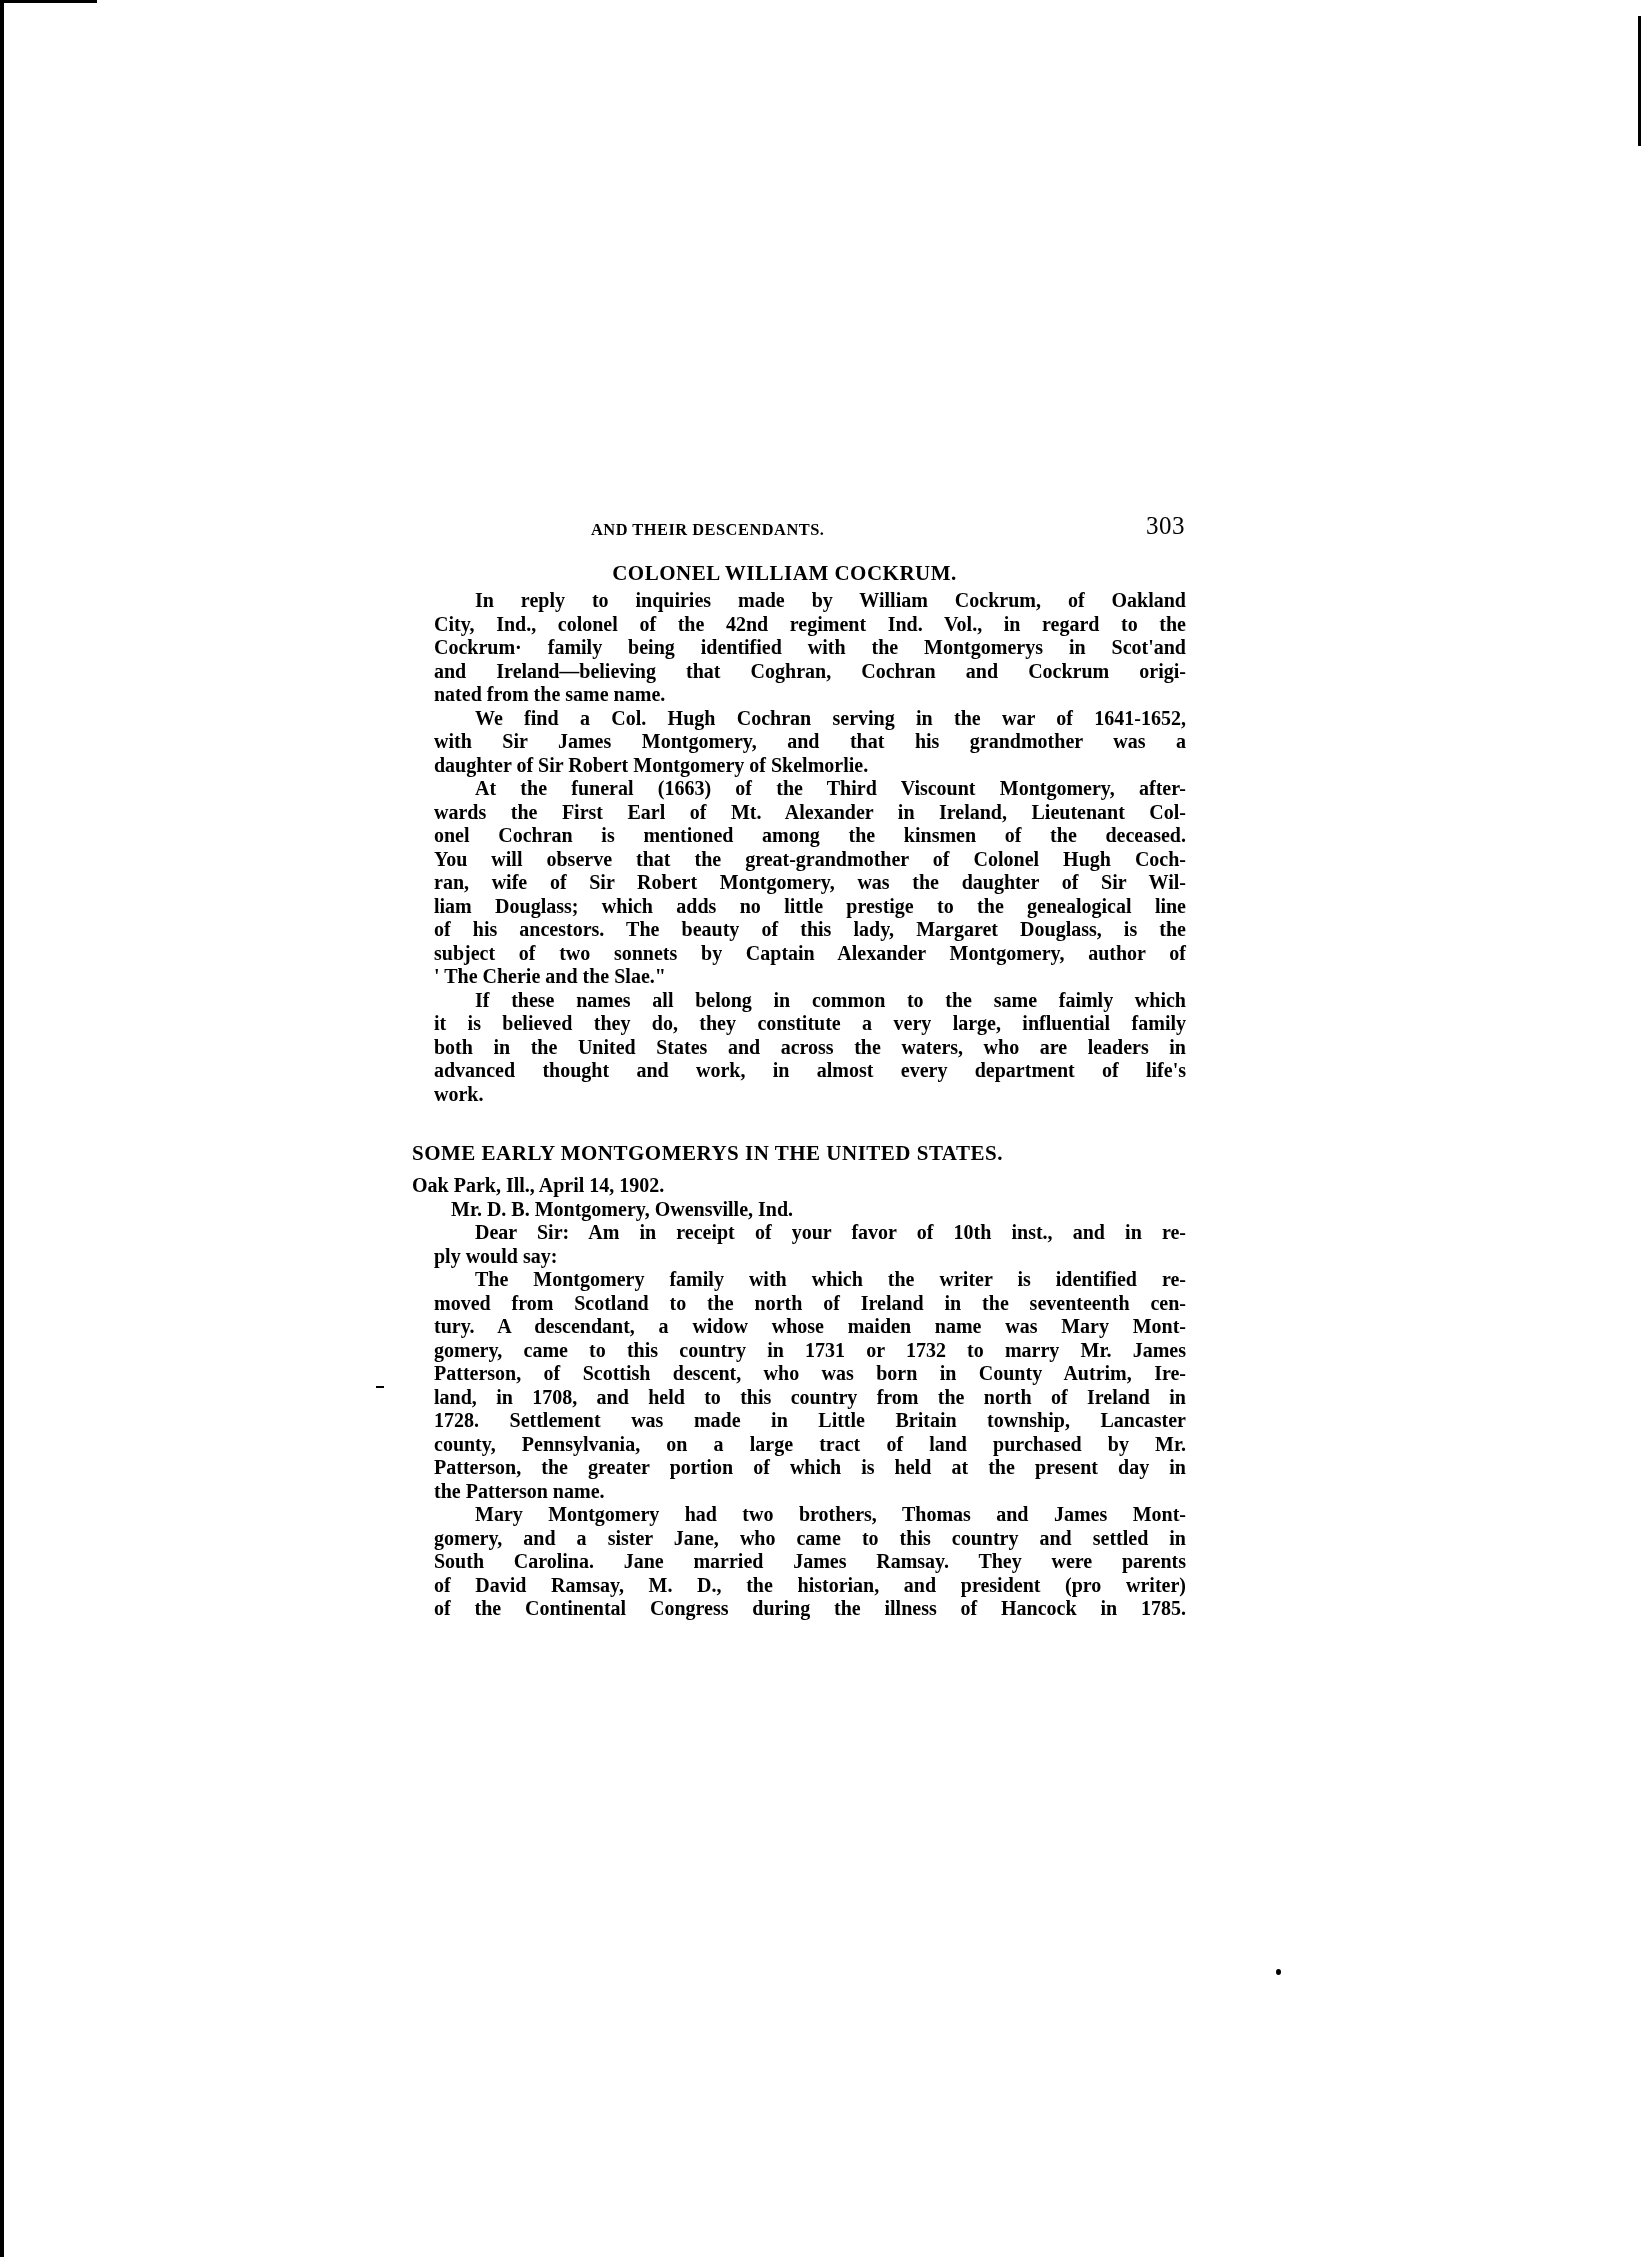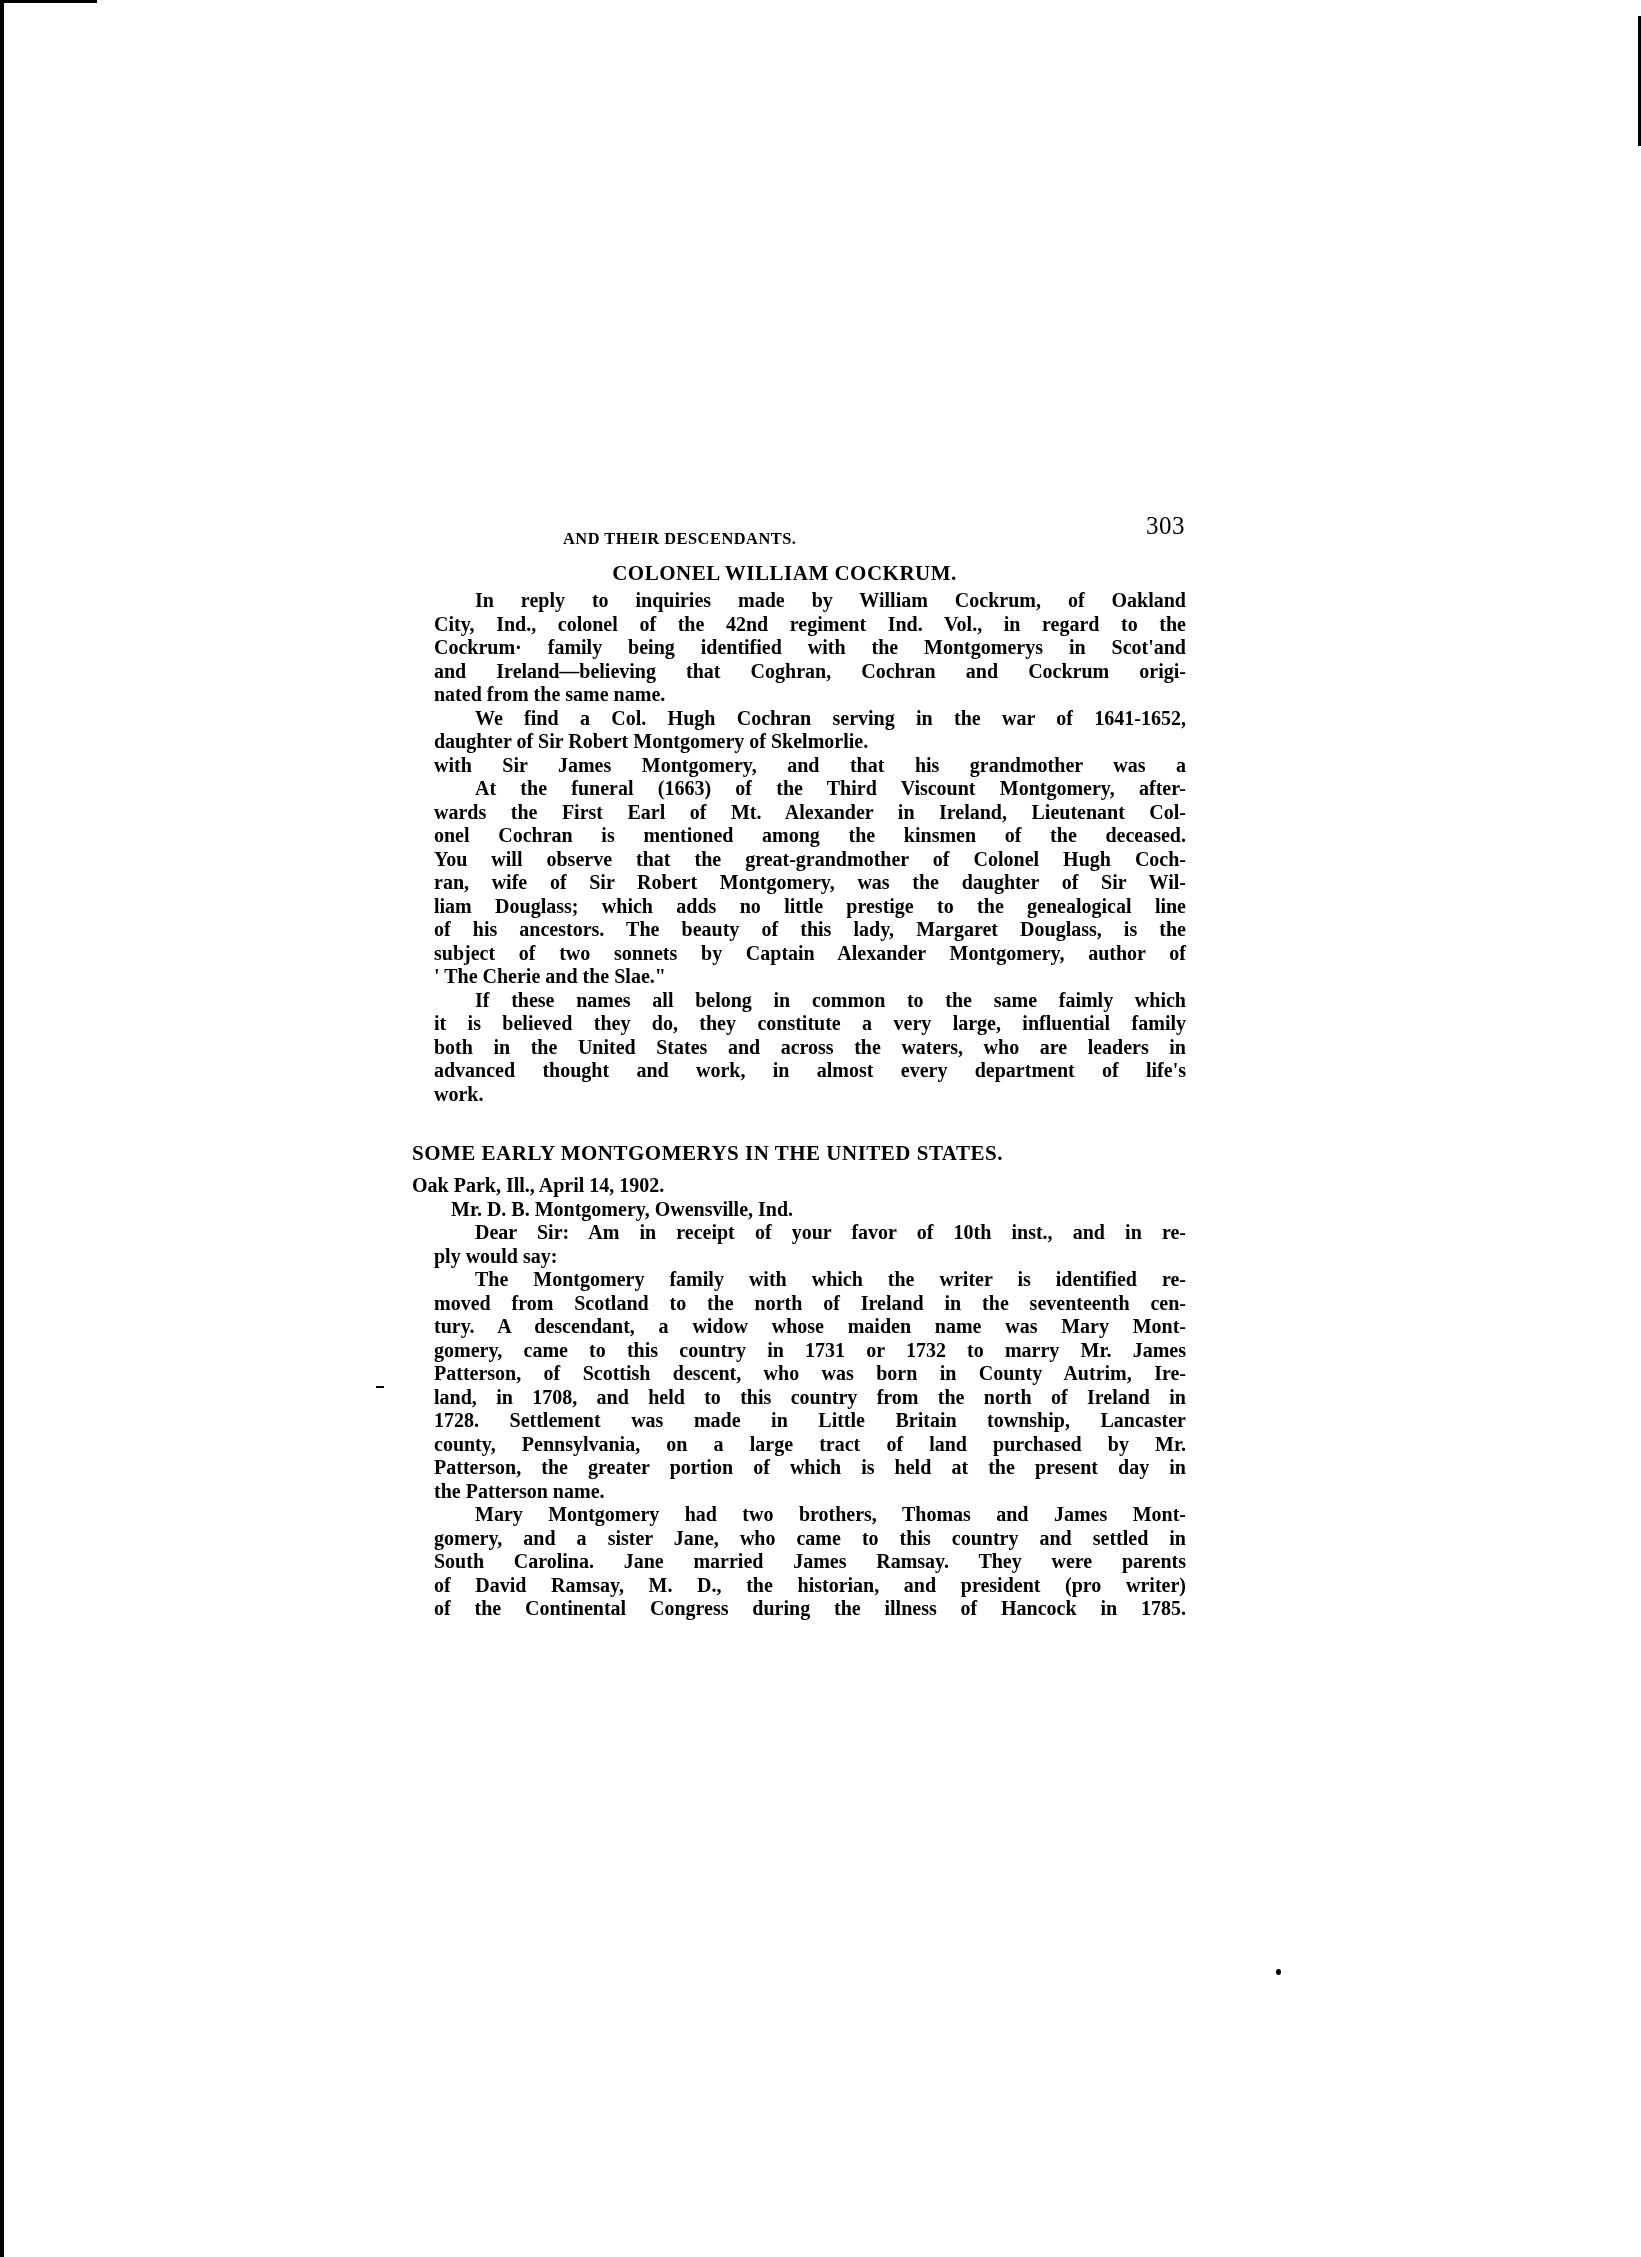--- a/index.html
+++ b/index.html
@@ -36,23 +36,22 @@
     }
     .running-head {
       position: relative;
       height: 37px;
       font-weight: bold;
       font-size: 16.4px;
       letter-spacing: 0.5px;
     }
     .running-head .title {
       position: absolute;
-      left: 151px;
+      left: 179px;
       top: 7.7px;
-      margin-top: 9px;
     }
     .running-head .folio {
       position: absolute;
       right: 1px;
       top: 0px;
       font-size: 25px;
       font-weight: normal;
     }
     .section-title {
       text-align: center;
@@ -108,22 +107,22 @@
   <p>
     <span class="line">In reply to inquiries made by William Cockrum, of Oakland</span>
     <span class="line" style="text-indent:0">City, Ind., colonel of the 42nd regiment Ind. Vol., in regard to the</span>
     <span class="line" style="text-indent:0">Cockrum· family being identified with the Montgomerys in Scot'and</span>
     <span class="line" style="text-indent:0">and Ireland—believing that Coghran, Cochran and Cockrum origi-</span>
     <span class="line last" style="text-indent:0">nated from the same name.</span>
   </p>
 
   <p>
     <span class="line">We find a Col. Hugh Cochran serving in the war of 1641-1652,</span>
+    <span class="line" style="text-indent:0">with Sir James Montgomery, and that his grandmother was a</span>
     <span class="line last" style="text-indent:0">daughter of Sir Robert Montgomery of Skelmorlie.</span>
-    <span class="line" style="text-indent:0">with Sir James Montgomery, and that his grandmother was a</span>
   </p>
 
   <p>
     <span class="line">At the funeral (1663) of the Third Viscount Montgomery, after-</span>
     <span class="line" style="text-indent:0">wards the First Earl of Mt. Alexander in Ireland, Lieutenant Col-</span>
     <span class="line" style="text-indent:0">onel Cochran is mentioned among the kinsmen of the deceased.</span>
     <span class="line" style="text-indent:0">You will observe that the great-grandmother of Colonel Hugh Coch-</span>
     <span class="line" style="text-indent:0">ran, wife of Sir Robert Montgomery, was the daughter of Sir Wil-</span>
     <span class="line" style="text-indent:0">liam Douglass; which adds no little prestige to the genealogical line</span>
     <span class="line" style="text-indent:0">of his ancestors. The beauty of this lady, Margaret Douglass, is the</span>

